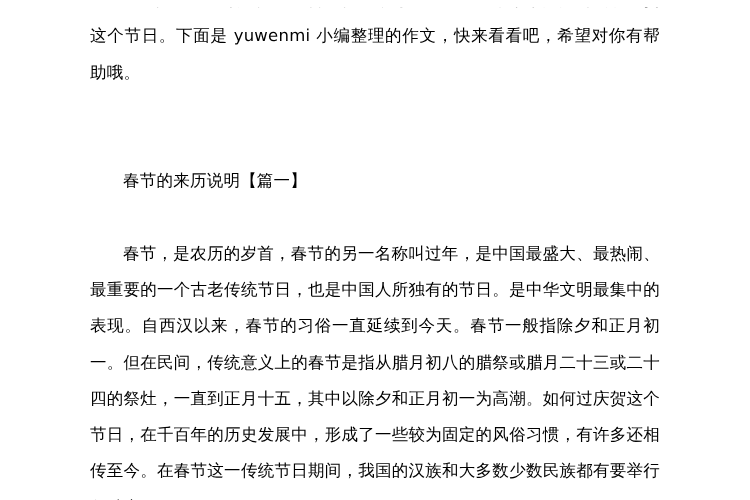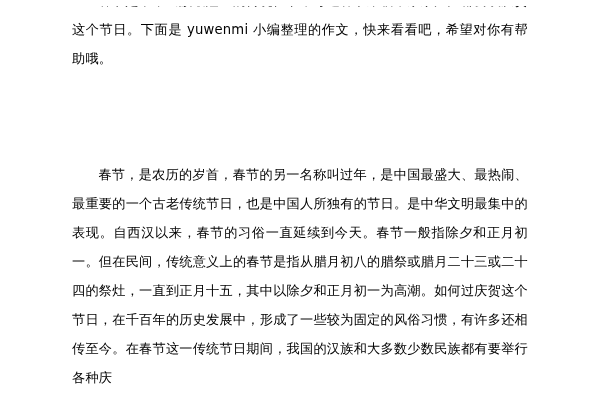--- a/index.html
+++ b/index.html
@@ -64,20 +64,21 @@
 </head>
 <body>
 
 <div class="page">
   <div class="doc-body">
 
     <p class="para clipped-top">春节是中华民族最隆重的传统佳节，每逢春节来临，家家户户都要欢庆贺这个节日。下面是 yuwenmi 小编整理的作文，快来看看吧，希望对你有帮助哦。</p>
 
     <div class="gap-lg"></div>
 
+    <p class="heading">春节的来历说明【篇一】</p>
 
     <div class="gap-sm"></div>
 
     <p class="para">春节，是农历的岁首，春节的另一名称叫过年，是中国最盛大、最热闹、最重要的一个古老传统节日，也是中国人所独有的节日。是中华文明最集中的表现。自西汉以来，春节的习俗一直延续到今天。春节一般指除夕和正月初一。但在民间，传统意义上的春节是指从腊月初八的腊祭或腊月二十三或二十四的祭灶，一直到正月十五，其中以除夕和正月初一为高潮。如何过庆贺这个节日，在千百年的历史发展中，形成了一些较为固定的风俗习惯，有许多还相传至今。在春节这一传统节日期间，我国的汉族和大多数少数民族都有要举行各种庆</p>
 
   </div>
   <div class="top-fade"></div>
 </div>
 
 </body></html>

